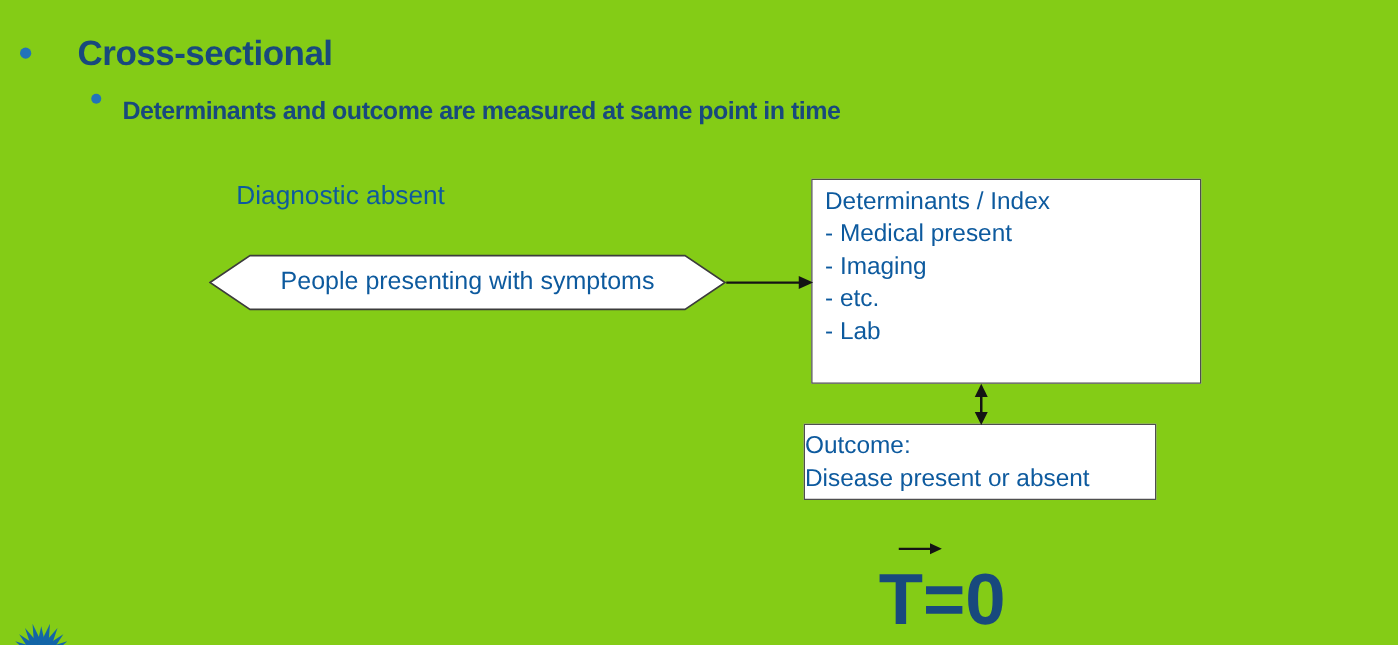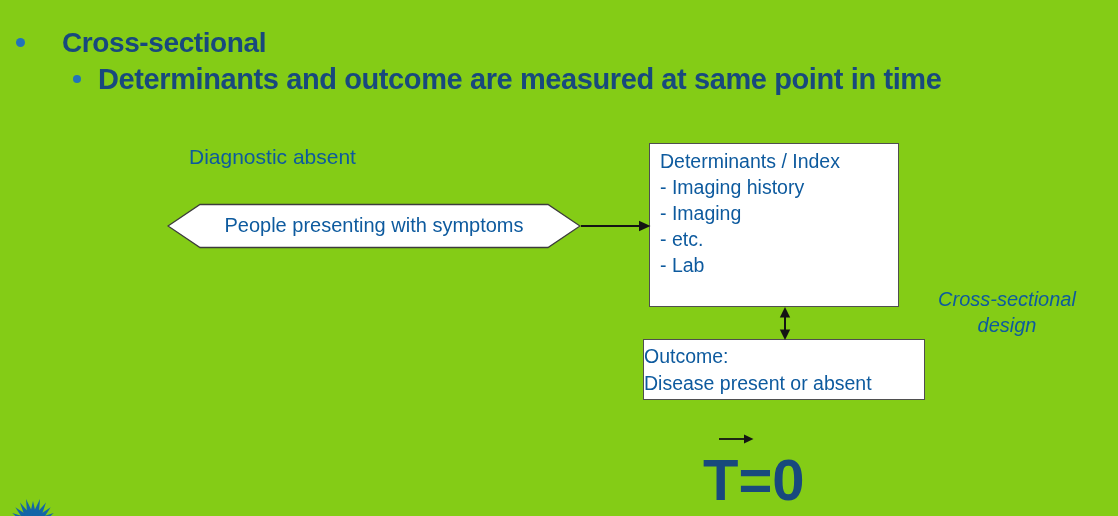--- a/index.html
+++ b/index.html
@@ -18,35 +18,35 @@
   .dot1{left:16px;top:38px;width:9px;height:9px;}
   .dot2{left:73px;top:75px;width:8px;height:8px;}
   .bullet-text{
     position:absolute;
     color:var(--heading);
     font-weight:600;
     letter-spacing:-0.4px;
     white-space:nowrap;
   }
   .bt1{left:62px;top:26px;font-size:28px;line-height:34px;}
-  .bt2{left:98px;top:62px;font-size:29px;line-height:34px;text-align:center;}
+  .bt2{left:98px;top:72px;font-size:20px;line-height:34px;text-align:center;}
 
   
   .diag-label{
     position:absolute;left:189px;top:145px;
     color:var(--diagram_text);font-size:21px;white-space:nowrap;
   }
   .hexagon{position:absolute;left:167px;top:203px;width:414px;height:46px;text-align:center;}
   .hexagon .hex-text{
     position:absolute;left:0;top:0;right:0;bottom:2px;
     display:flex;align-items:center;justify-content:center;
     color:var(--diagram_text);font-size:20px;white-space:nowrap;
   }
   .det-box{
-    position:absolute;left:649px;top:143px;width:250px;height:164px;
+    position:absolute;left:649px;top:143px;width:312px;height:164px;
     background:#fff;border:1.5px solid var(--border);
     box-sizing:border-box;
     padding:4px 8px 0 10px;
     color:var(--diagram_text);font-size:19.5px;line-height:26px;
   }
   .out-box{
     position:absolute;left:643px;top:339px;width:282px;height:61px;
     background:#fff;border:1.5px solid var(--border);
     box-sizing:border-box;
     padding-top:3px;
@@ -80,32 +80,31 @@
 
   <div class="hexagon">
     <svg width="414" height="46" viewBox="0 0 414 46">
       <polygon points="1,23 33,1.5 381,1.5 413,23 381,44.5 33,44.5" fill="#ffffff" stroke="#3c3c3c" stroke-width="1.3"></polygon>
     </svg>
     <div class="hex-text">People presenting with symptoms</div>
   </div>
 
   <div class="det-box">
     <div>Determinants / Index</div>
-    <div>- Imaging history</div>
+    <div>- Medical present</div>
     <div>- Imaging</div>
     <div>- etc.</div>
     <div>- Lab</div>
   </div>
 
   <div class="out-box">
     <div>Outcome:</div>
     <div>Disease present or absent</div>
   </div>
 
-  <div class="design-label">Cross-sectional design</div>
 
   <div class="t0">T=0</div>
 
   <svg class="connectors" width="1118" height="516" viewBox="0 0 1118 516">
 
     <g>
       <line x1="581" y1="226" x2="640" y2="226" stroke="var(--arrow)" stroke-width="1.8"></line>
       <polygon points="639,220.8 639,231.2 650.5,226" fill="var(--arrow)"></polygon>
     </g>
 

